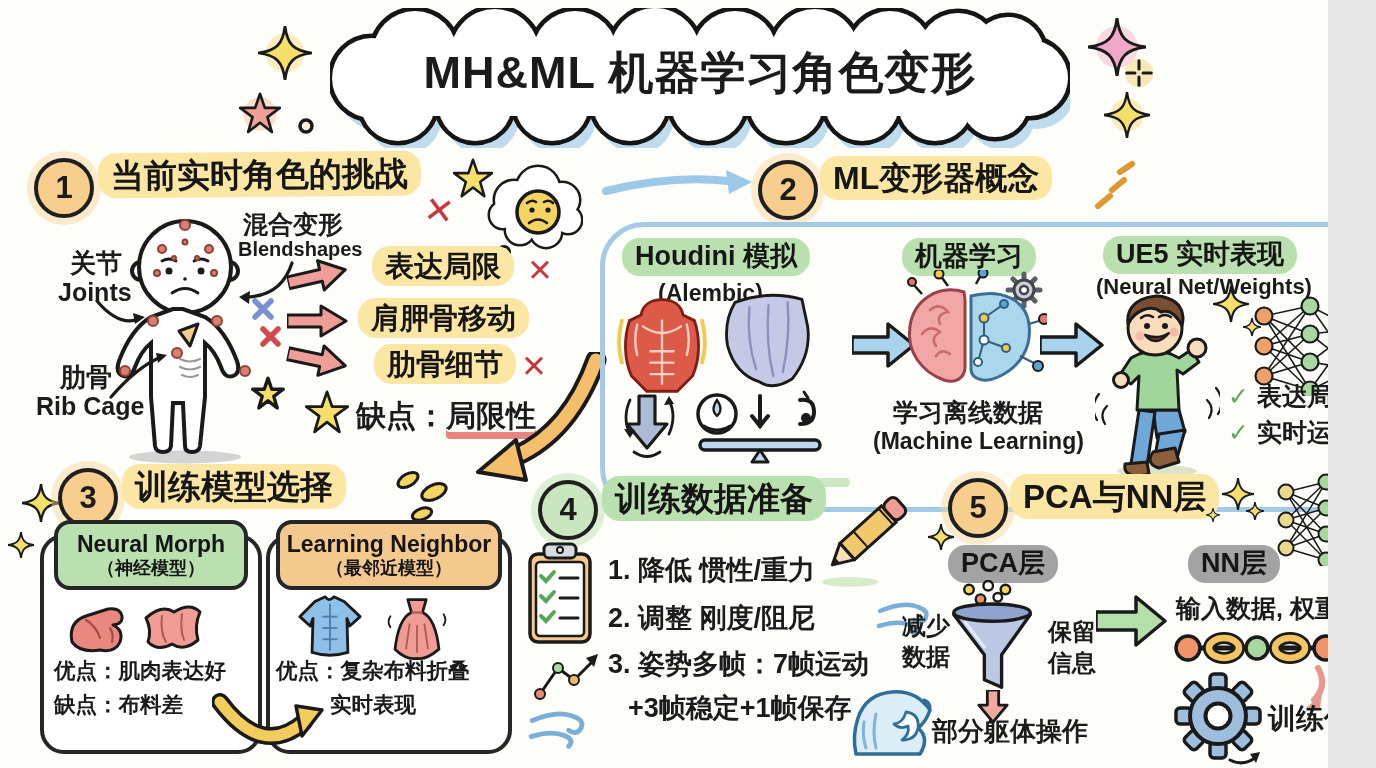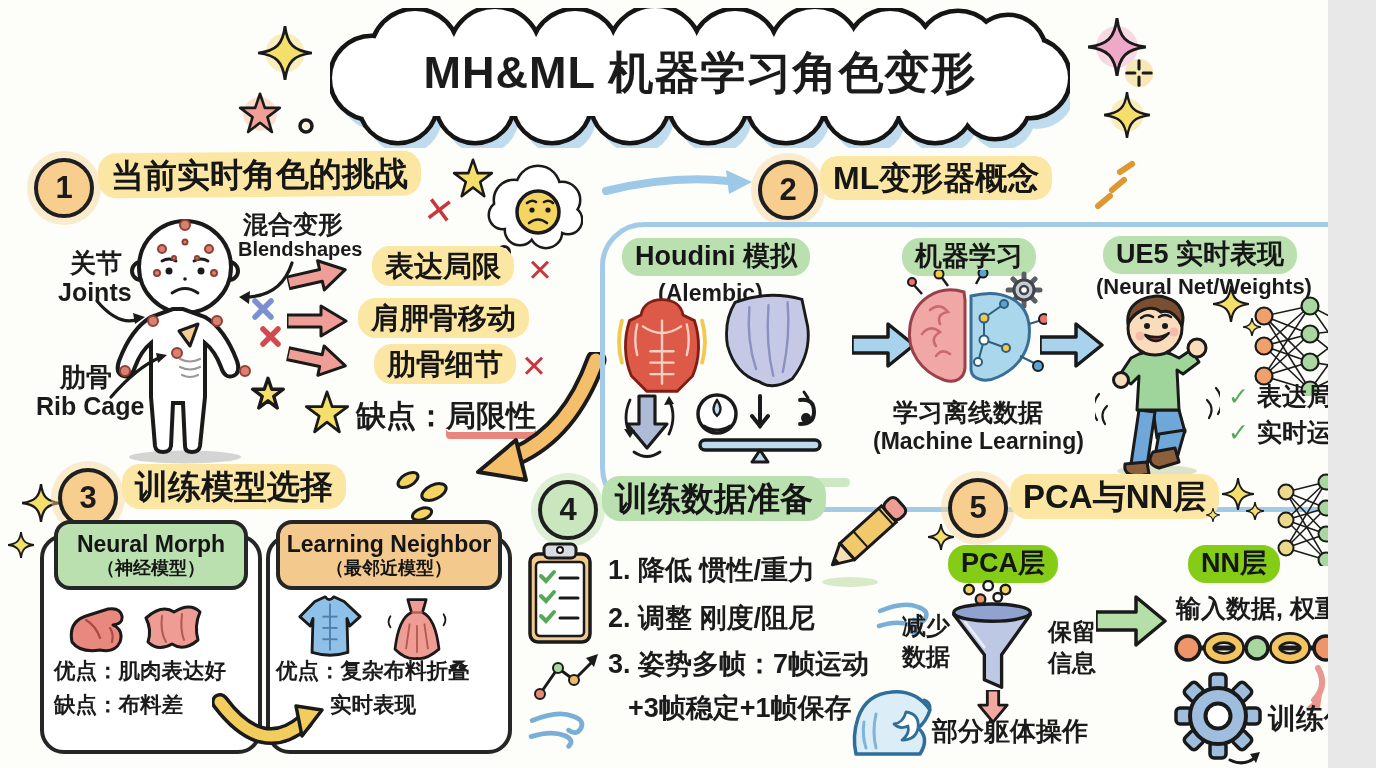--- a/index.html
+++ b/index.html
@@ -1,21 +1,21 @@
 <!DOCTYPE html>
 <html><head>
 <meta charset="utf-8">
 <style>
   html,body{margin:0;padding:0;background:#e8e8e8}
   .canvas{position:relative;width:1328px;height:768px;background:#FDFDFA;overflow:hidden;
           font-family:"Liberation Sans","DejaVu Sans",sans-serif;color:#1b1b1b}
   .abs{position:absolute}
   .t{position:absolute;font-weight:800;color:#1b1b1b;white-space:nowrap}
   .chip{position:absolute;font-weight:800;color:#161616;white-space:nowrap;border-radius:18px;padding:2px 13px;line-height:1.25}
-  .hy{background:#FBE7A3}.hg{background:#BBE0B0}.ho{background:#F4C98E}.hp{background:#84cc16}
+  .hy{background:#FBE7A3}.hg{background:#BBE0B0}.ho{background:#F4C98E}.hp{background:#a3a3a3}
   .badge{position:absolute;width:52px;height:52px;border:4px solid #1f1f1f;border-radius:50%;
          display:flex;align-items:center;justify-content:center;font-size:31px;font-weight:800;
          background:#F7CE8E;box-shadow:0 0 0 7px rgba(248,212,150,.45)}
   .badge.g{background:#C9E6BE;box-shadow:0 0 0 7px rgba(190,225,175,.5)}
   .box{position:absolute;border:4px solid #262626;border-radius:24px;background:#fff}
   .hdr{position:absolute;border:4px solid #262626;border-radius:16px;display:flex;flex-direction:column;
        align-items:center;justify-content:center;font-weight:800;color:#151515;text-align:center;line-height:1.15}
   .cross{position:absolute;font-weight:900;color:#C8373D}
   .check{color:#55A855;font-weight:900;margin-right:8px}
   .redline{box-shadow:0 7px 0 #E8857E;border-radius:4px}

